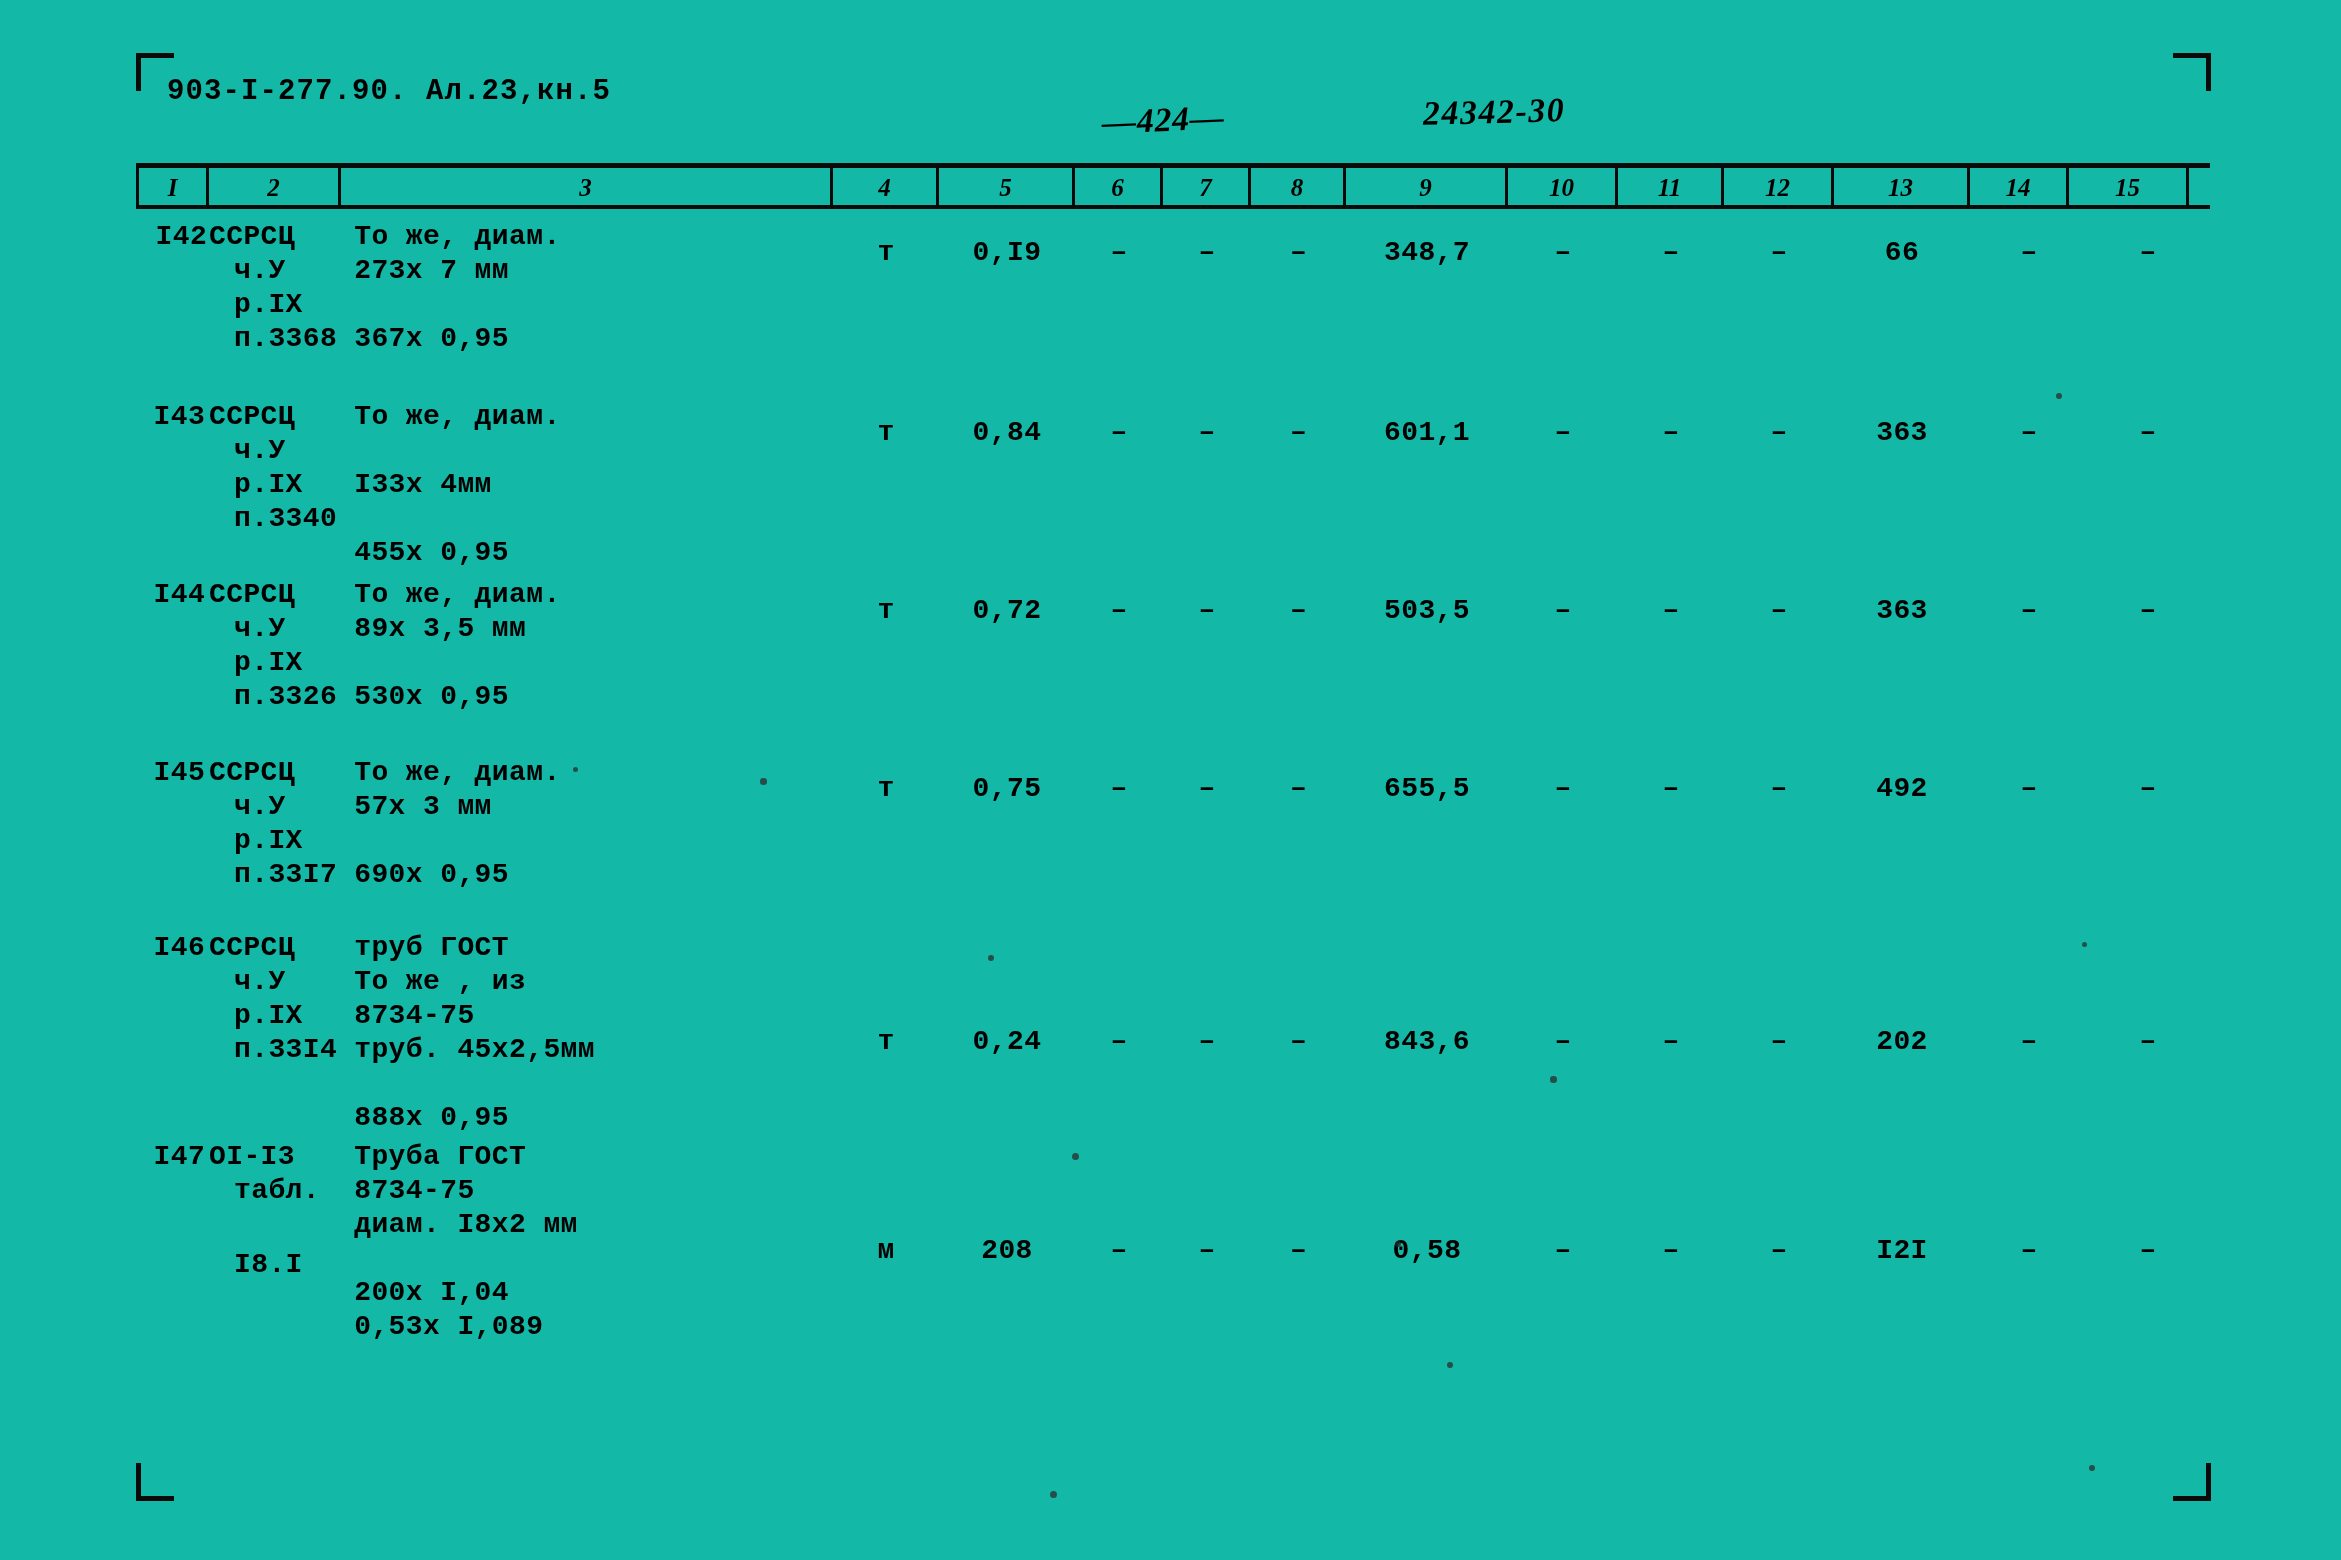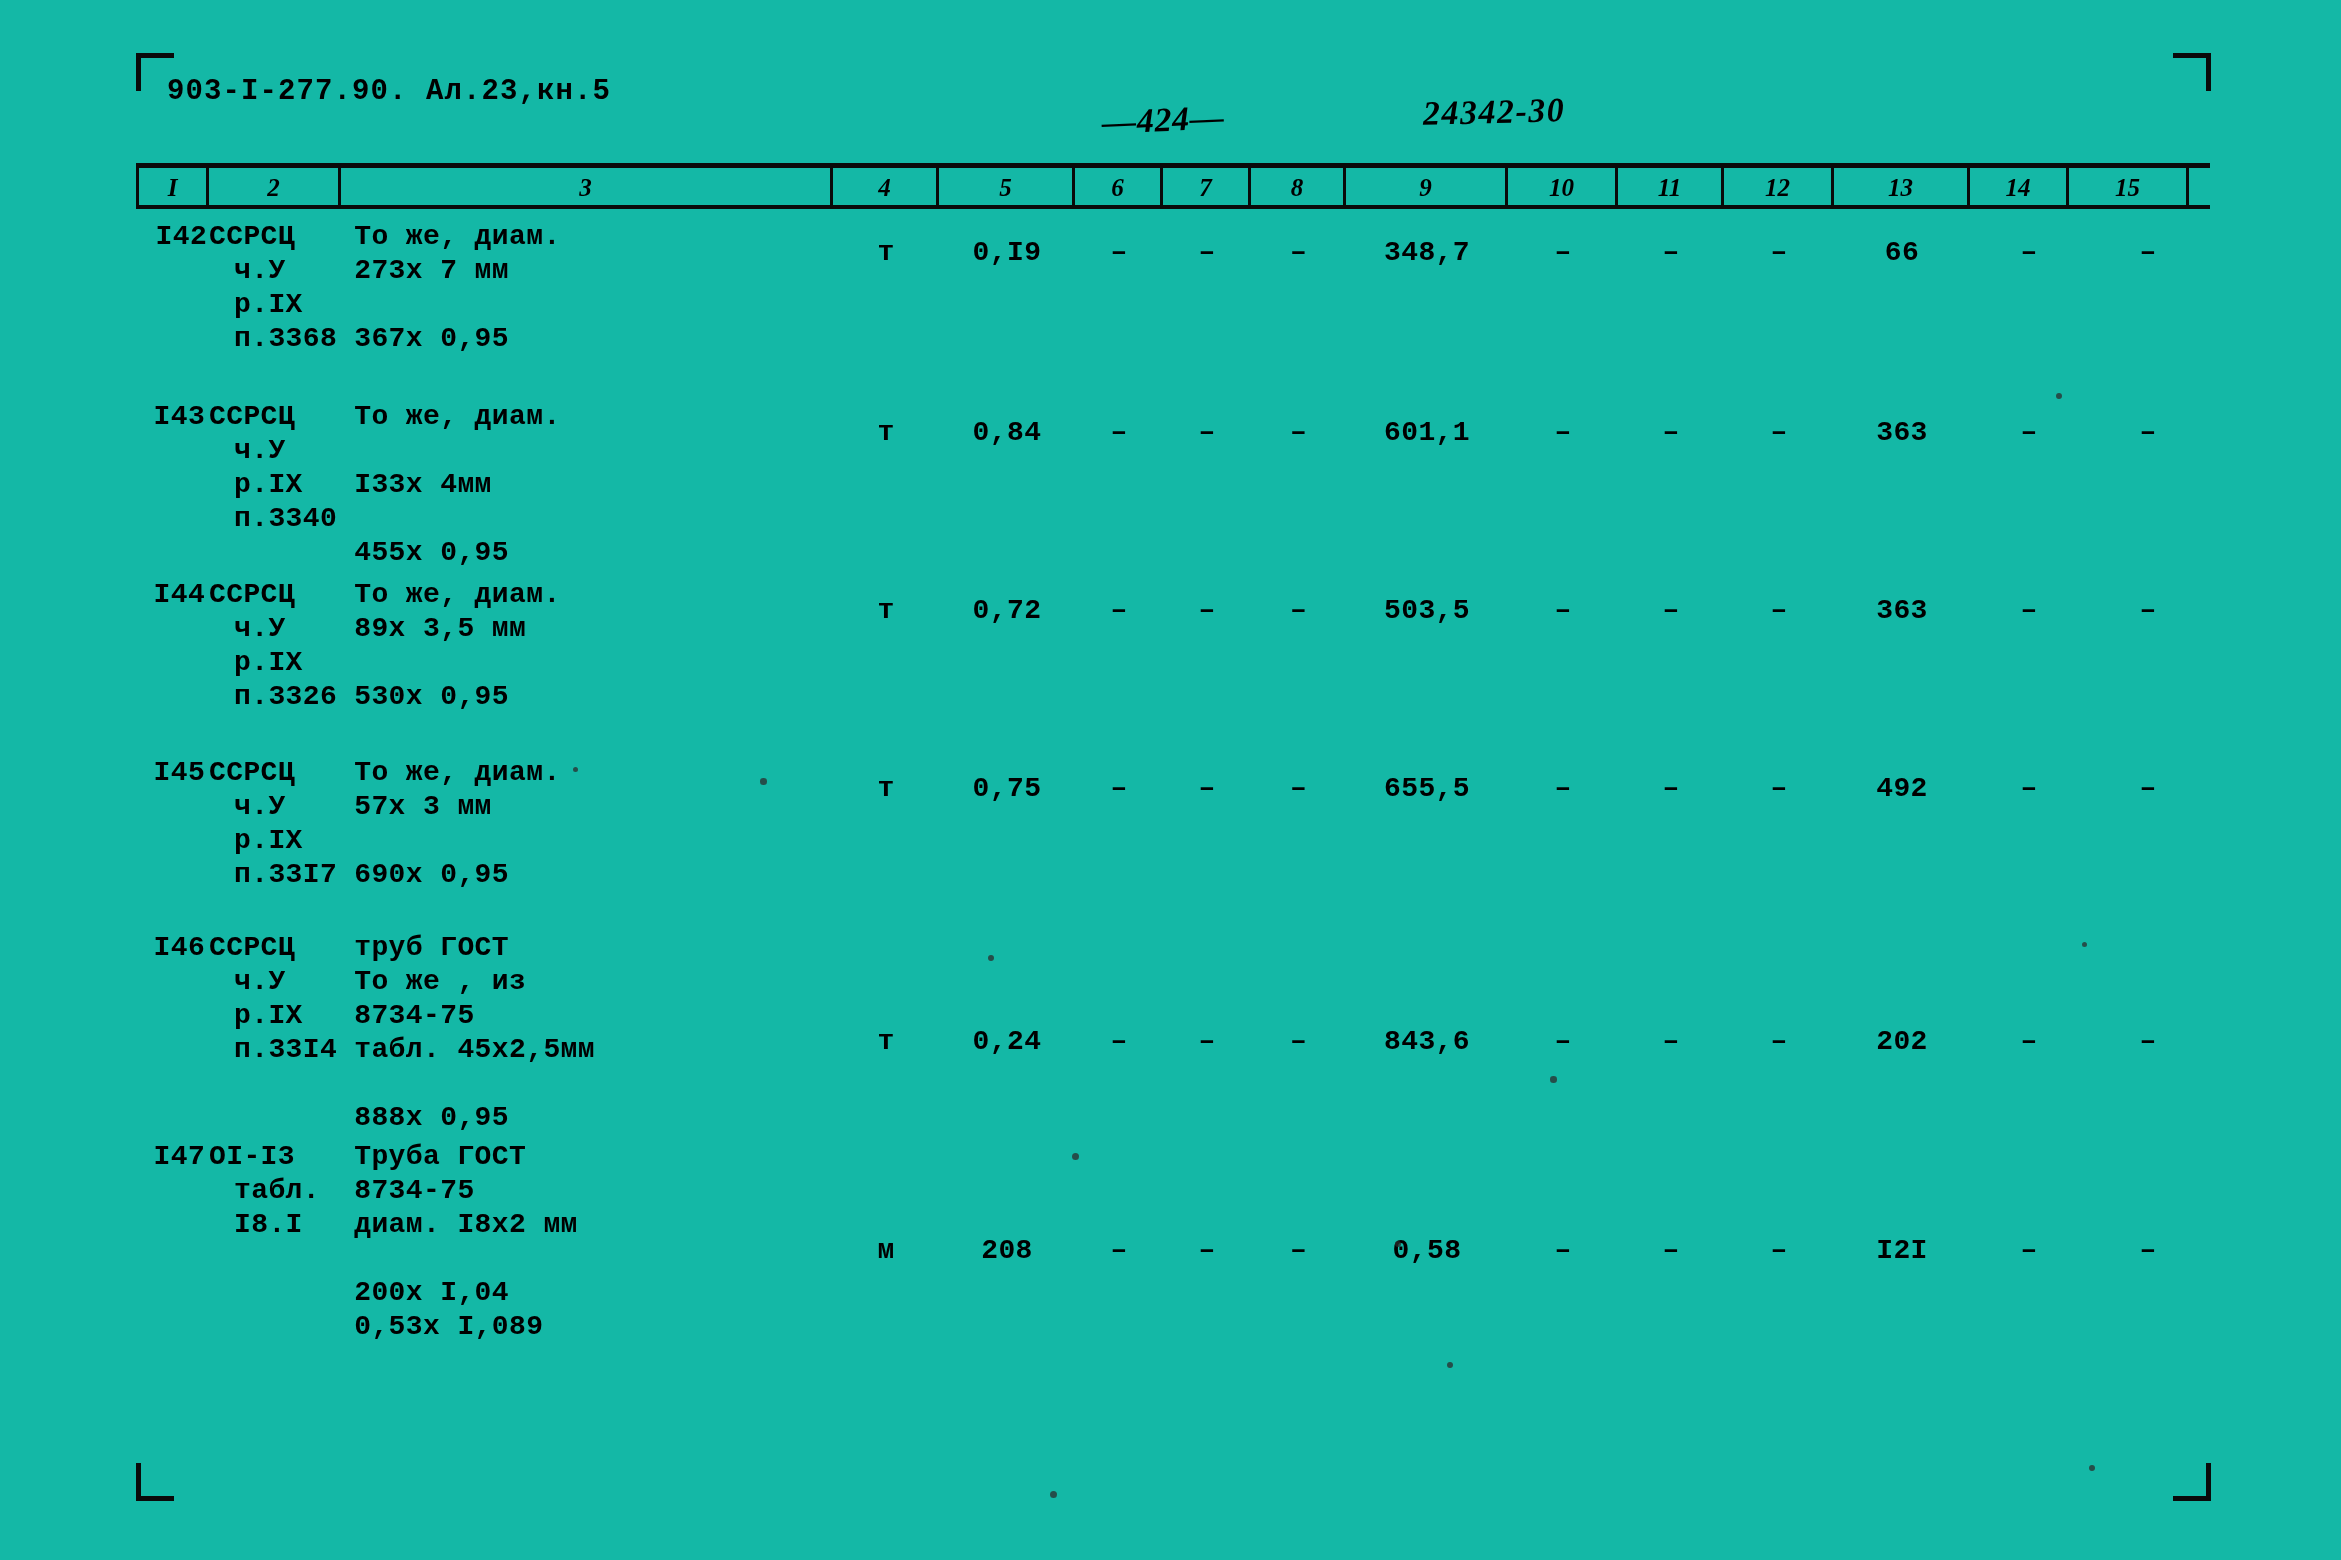--- a/index.html
+++ b/index.html
@@ -254,37 +254,37 @@
         <div class="cellbox num" style="width: 110px; padding-top: 16px;">–</div>
         <div class="cellbox num" style="width: 106px; padding-top: 16px;">–</div>
         <div class="cellbox num" style="width: 110px; padding-top: 16px;">–</div>
         <div class="cellbox num" style="width: 136px; padding-top: 16px;">492</div>
         <div class="cellbox num" style="width: 118px; padding-top: 16px;">–</div>
         <div class="cellbox num" style="width: 120px; padding-top: 16px;">–</div>
       </div>
       <div class="row" style="position: absolute; top: 711px; left: 0px; width: 2074px;">
         <div class="cellbox txt c1" style="width: 73px;">I46</div>
         <div class="cellbox txt c2" style="width: 132px;"><div>ССРСЦ</div><div style="padding-left: 25px;">ч.У</div><div style="padding-left: 25px;">р.IX</div><div style="padding-left: 25px;">п.33I4</div></div>
-        <div class="cellbox txt c3" style="width: 492px;"><div style="min-height: 34px;">труб ГОСТ</div><div style="min-height: 34px;">То же , из</div><div style="min-height: 34px;">8734-75</div><div style="min-height: 34px;">табл. 45х2,5мм</div><div style="min-height: 34px;"></div><div style="min-height: 34px;">888х 0,95</div></div>
+        <div class="cellbox txt c3" style="width: 492px;"><div style="min-height: 34px;">труб ГОСТ</div><div style="min-height: 34px;">То же , из</div><div style="min-height: 34px;">8734-75</div><div style="min-height: 34px;">труб. 45х2,5мм</div><div style="min-height: 34px;"></div><div style="min-height: 34px;">888х 0,95</div></div>
         <div class="cellbox num" style="width: 106px; padding-top: 94px;">т</div>
         <div class="cellbox num" style="width: 136px; padding-top: 94px;">0,24</div>
         <div class="cellbox num" style="width: 88px; padding-top: 94px;">–</div>
         <div class="cellbox num" style="width: 88px; padding-top: 94px;">–</div>
         <div class="cellbox num" style="width: 95px; padding-top: 94px;">–</div>
         <div class="cellbox num" style="width: 162px; padding-top: 94px;">843,6</div>
         <div class="cellbox num" style="width: 110px; padding-top: 94px;">–</div>
         <div class="cellbox num" style="width: 106px; padding-top: 94px;">–</div>
         <div class="cellbox num" style="width: 110px; padding-top: 94px;">–</div>
         <div class="cellbox num" style="width: 136px; padding-top: 94px;">202</div>
         <div class="cellbox num" style="width: 118px; padding-top: 94px;">–</div>
         <div class="cellbox num" style="width: 120px; padding-top: 94px;">–</div>
       </div>
       <div class="row" style="position: absolute; top: 920px; left: 0px; width: 2074px;">
         <div class="cellbox txt c1" style="width: 73px;">I47</div>
-        <div class="cellbox txt c2" style="width: 132px;"><div>OI-I3</div><div style="padding-left: 25px;">табл.</div><div style="padding-left: 25px;">I8.I</div></div>
+        <div class="cellbox txt c2" style="width: 132px;"><div>OI-I3</div><div style="padding-left: 25px;">табл.</div><div style="padding-left: 25px; margin-top: 40px;">I8.I</div></div>
         <div class="cellbox txt c3" style="width: 492px;"><div style="min-height: 34px;">Труба ГОСТ</div><div style="min-height: 34px;">8734-75</div><div style="min-height: 34px;">диам. I8х2 мм</div><div style="min-height: 34px;"></div><div style="min-height: 34px;">200х I,04</div><div style="min-height: 34px;">0,53х I,089</div></div>
         <div class="cellbox num" style="width: 106px; padding-top: 94px;">м</div>
         <div class="cellbox num" style="width: 136px; padding-top: 94px;">208</div>
         <div class="cellbox num" style="width: 88px; padding-top: 94px;">–</div>
         <div class="cellbox num" style="width: 88px; padding-top: 94px;">–</div>
         <div class="cellbox num" style="width: 95px; padding-top: 94px;">–</div>
         <div class="cellbox num" style="width: 162px; padding-top: 94px;">0,58</div>
         <div class="cellbox num" style="width: 110px; padding-top: 94px;">–</div>
         <div class="cellbox num" style="width: 106px; padding-top: 94px;">–</div>
         <div class="cellbox num" style="width: 110px; padding-top: 94px;">–</div>

